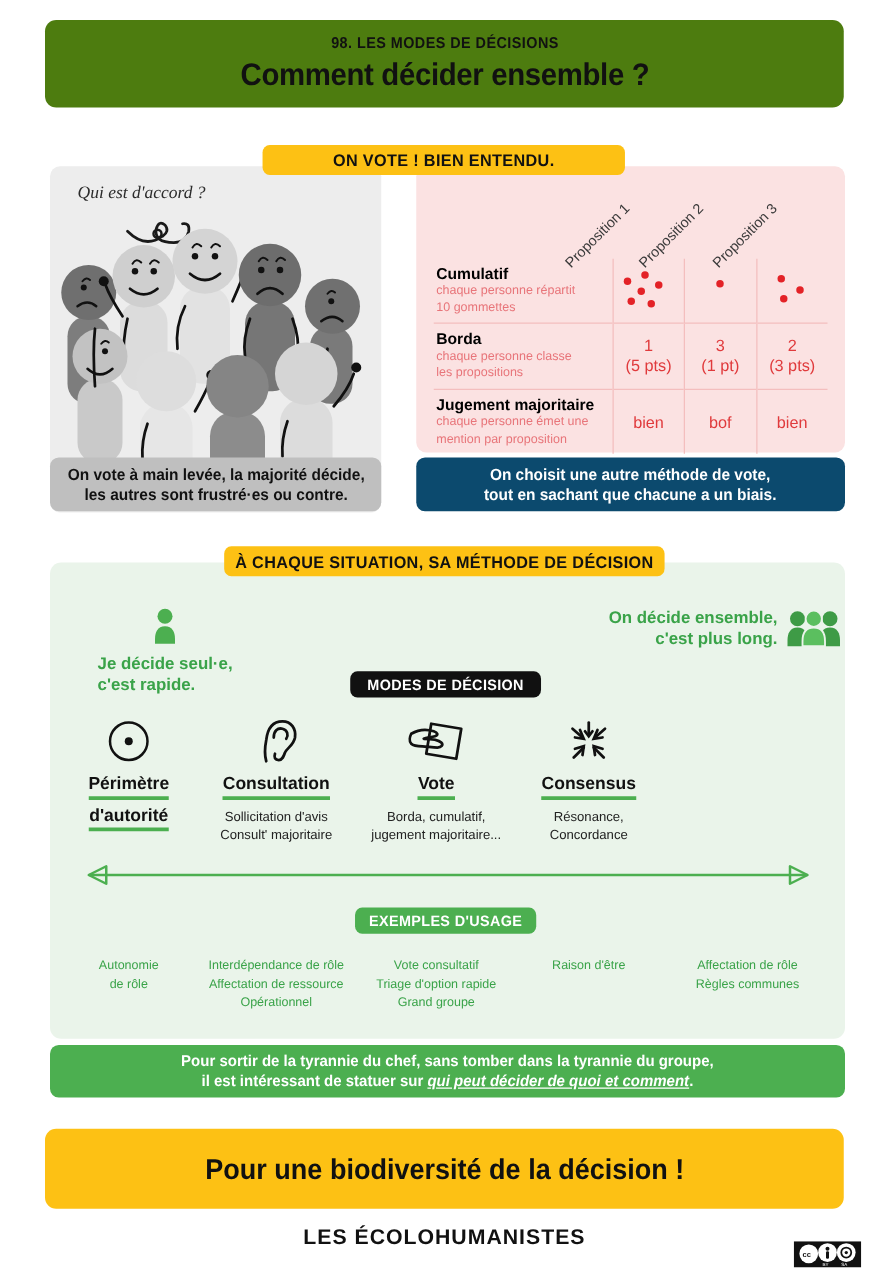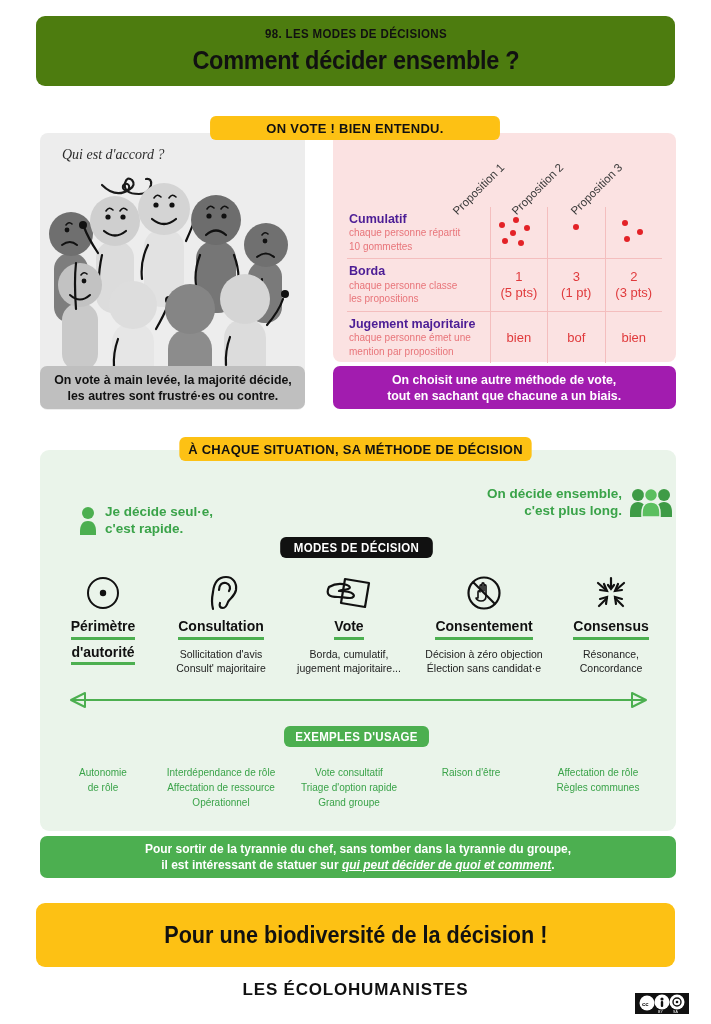--- a/index.html
+++ b/index.html
@@ -140,21 +140,21 @@
   .tbl td {
     padding: 0;
     vertical-align: middle;
   }
   .tbl .rowsep { border-bottom: 1px solid #F4BEBE; }
   .tbl .colsep { border-left: 1px solid #F4BEBE; }
   .lbl-cell { width: 143px; padding: 5px 6px 5px 2px !important; }
   .lbl-title {
     font-weight: 700;
     font-size: 12.5px;
-    color: #4c1d95;
+    color: #000000;
     line-height: 1.15;
   }
   .lbl-sub {
     font-size: 10px;
     color: #E8757A;
     line-height: 1.25;
     margin-top: 1px;
   }
   .val-cell {
     width: 57px;
@@ -169,21 +169,21 @@
     position: absolute;
     width: 6px; height: 6px;
     border-radius: 50%;
     background: #E32227;
   }
 
   .red-caption {
     position: absolute;
     left: 333px; top: 366px;
     width: 343px; height: 43px;
-    background: #a21caf;
+    background: #0c4a6e;
     border-radius: 7px;
     display: flex;
     flex-direction: column;
     align-items: center;
     justify-content: center;
     z-index: 4;
   }
   .red-caption div {
     font-weight: 700;
     color: #ffffff;
@@ -203,21 +203,21 @@
   .mode-endpoint {
     position: absolute;
     display: flex;
     align-items: center;
     gap: 7px;
     color: #3AA349;
     font-size: 13.5px;
     font-weight: 700;
     line-height: 1.25;
   }
-  #endpoint-left { left: 78px; top: 504px; }
+  #endpoint-left { left: 78px; top: 486px; flex-direction: column; }
   #endpoint-right { right: 38px; top: 486px; text-align: right; }
 
   .black-badge {
     position: absolute;
     background: #111111;
     color: #ffffff;
     border-radius: 6px;
     font-weight: 700;
     font-size: 12px;
     letter-spacing: 0.3px;
@@ -606,34 +606,20 @@
           <path d="M4 14 c5 -3 12 -4 18 -2 c3 1 4 3 1 4 c-3 1 -7 1 -9 2 c6 0 12 1 14 3 c2 2 0 4 -3 4 c-4 0 -9 -1 -12 -1 c-4 0 -7 0 -9 -2 c-2 -2 -1 -6 0 -8 z" fill="none" stroke="#111" stroke-width="2.2" stroke-linejoin="round"></path>
         </svg>
       </div>
       <div><span class="mode-name">Vote</span></div>
       <div class="mode-desc">
         <div>Borda, cumulatif,</div>
         <div>jugement majoritaire...</div>
       </div>
     </div>
 
-    <div class="mode-col" style="width:140px;">
-      <div class="mode-icon">
-        <svg width="38" height="38" viewBox="0 0 38 38">
-          <circle cx="19" cy="19" r="15.5" fill="none" stroke="#111" stroke-width="2.2"></circle>
-          <path d="M8.5 8.5 L29.5 29.5" stroke="#111" stroke-width="2.2" stroke-linecap="round"></path>
-          <path d="M13 24 v-6 c0 -1.5 2 -1.5 2 0 v-6 c0 -1.5 2 -1.5 2 0 v5 v-7 c0 -1.5 2 -1.5 2 0 v7 v-5 c0 -1.5 2 -1.5 2 0 v10 c0 3 -2 5 -5 5 c-3 0 -5 -2 -5 -3 z" fill="none" stroke="#111" stroke-width="1.6" stroke-linejoin="round"></path>
-        </svg>
-      </div>
-      <div><span class="mode-name">Consentement</span></div>
-      <div class="mode-desc">
-        <div>Décision à zéro objection</div>
-        <div>Élection sans candidat·e</div>
-      </div>
-    </div>
 
     <div class="mode-col" style="width:114px;">
       <div class="mode-icon">
         <svg width="40" height="38" viewBox="0 0 40 38">
           <g stroke="#111" stroke-width="2.2" stroke-linecap="round" fill="none">
             <path d="M20 4 v10"></path>
               <path d="M17 11 l3 4 l3 -4"></path>
             <path d="M7 9 l8 7"></path>
               <path d="M13 10 l3 7 l-7 -1"></path>
             <path d="M33 9 l-8 7"></path>

